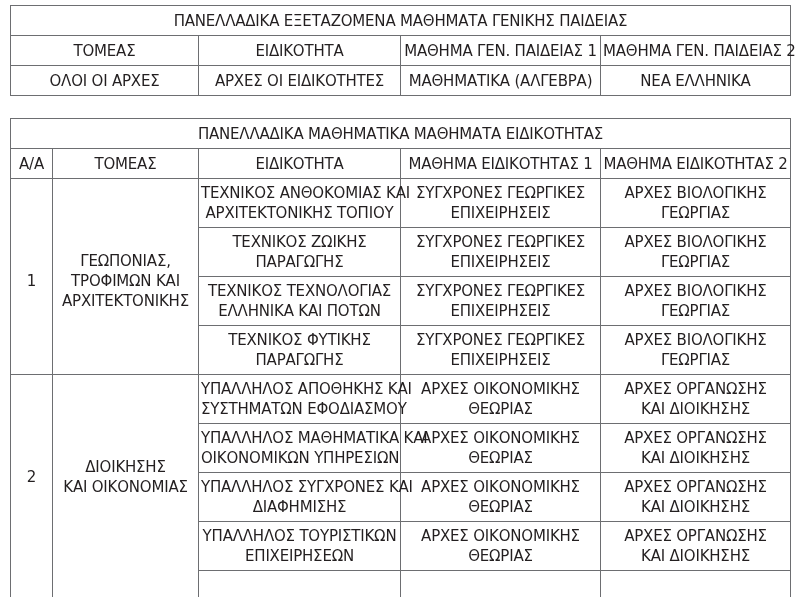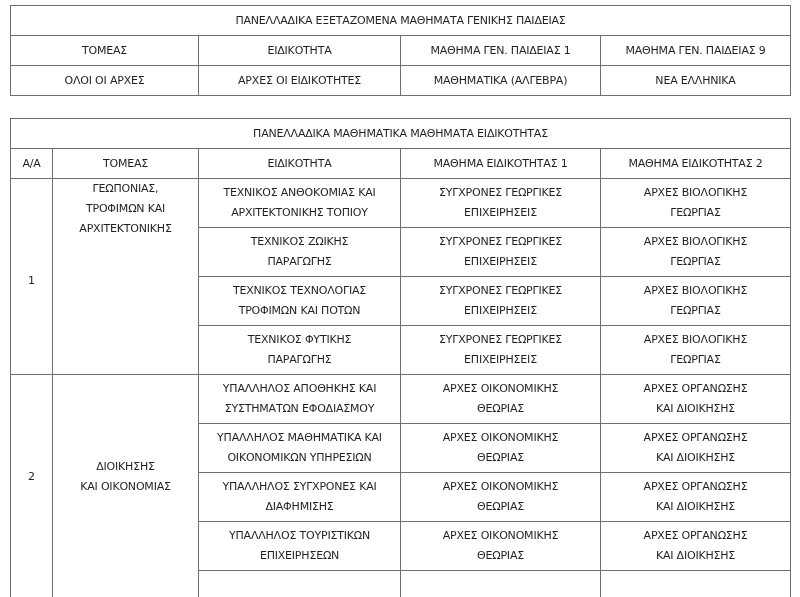--- a/index.html
+++ b/index.html
@@ -19,21 +19,21 @@
       border-collapse: collapse;
       position: absolute;
       left: 10px;
       width: 780px;
       table-layout: fixed;
     }
     td {
       border: 1.5px solid #6d6e71;
       text-align: center;
       vertical-align: middle;
-      font-size: 11px;
+      font-size: 15px;
       line-height: 20px;
       padding: 0 2px;
       letter-spacing: -0.2px;
       white-space: nowrap;
     }
     #general-table { top: 5px; }
     #general-table td { height: 29px; }
 
     #specialty-table { top: 118px; }
     #specialty-table tr.title-row td,
@@ -52,21 +52,21 @@
     <col style="width:190px">
   </colgroup>
   <tbody>
       <tr>
     <td colspan="4">ΠΑΝΕΛΛΑΔΙΚΑ ΕΞΕΤΑΖΟΜΕΝΑ ΜΑΘΗΜΑΤΑ ΓΕΝΙΚΗΣ ΠΑΙΔΕΙΑΣ</td>
   </tr>
   <tr>
     <td>ΤΟΜΕΑΣ</td>
     <td>ΕΙΔΙΚΟΤΗΤΑ</td>
     <td>ΜΑΘΗΜΑ ΓΕΝ. ΠΑΙΔΕΙΑΣ 1</td>
-    <td>ΜΑΘΗΜΑ ΓΕΝ. ΠΑΙΔΕΙΑΣ 9</td>
+    <td>ΜΑΘΗΜΑ ΓΕΝ. ΠΑΙΔΕΙΑΣ 2</td>
   </tr>
   <tr>
     <td>ΟΛΟΙ ΟΙ ΑΡΧΕΣ</td>
     <td>ΑΡΧΕΣ ΟΙ ΕΙΔΙΚΟΤΗΤΕΣ</td>
     <td>ΜΑΘΗΜΑΤΙΚΑ (ΑΛΓΕΒΡΑ)</td>
     <td>ΝΕΑ ΕΛΛΗΝΙΚΑ</td>
   </tr>
 </tbody>
   </table>
 
@@ -84,21 +84,21 @@
     </tr>
     <tr class="header-row">
       <td>Α/Α</td>
       <td>ΤΟΜΕΑΣ</td>
       <td>ΕΙΔΙΚΟΤΗΤΑ</td>
       <td>ΜΑΘΗΜΑ ΕΙΔΙΚΟΤΗΤΑΣ 1</td>
       <td>ΜΑΘΗΜΑ ΕΙΔΙΚΟΤΗΤΑΣ 2</td>
     </tr>
   <tr class="data-row">
         <td rowspan="4" style="vertical-align: top; padding-top: 92px;">1</td>
-        <td rowspan="4" style="vertical-align: top; ">
+        <td rowspan="4" style="vertical-align: top; padding-top: 72px;">
           <span class="cell-line">ΓΕΩΠΟΝΙΑΣ,</span>
           <span class="cell-line">ΤΡΟΦΙΜΩΝ ΚΑΙ</span>
           <span class="cell-line">ΑΡΧΙΤΕΚΤΟΝΙΚΗΣ</span>
         </td>
         <td>
           <span class="cell-line">ΤΕΧΝΙΚΟΣ ΑΝΘΟΚΟΜΙΑΣ ΚΑΙ</span>
           <span class="cell-line">ΑΡΧΙΤΕΚΤΟΝΙΚΗΣ ΤΟΠΙΟΥ</span>
         </td>
         <td>
           <span class="cell-line">ΣΥΓΧΡΟΝΕΣ ΓΕΩΡΓΙΚΕΣ</span>
@@ -119,21 +119,21 @@
           <span class="cell-line">ΕΠΙΧΕΙΡΗΣΕΙΣ</span>
         </td>
         <td>
           <span class="cell-line">ΑΡΧΕΣ ΒΙΟΛΟΓΙΚΗΣ</span>
           <span class="cell-line">ΓΕΩΡΓΙΑΣ</span>
         </td>
       </tr>
       <tr class="data-row">
         <td>
           <span class="cell-line">ΤΕΧΝΙΚΟΣ ΤΕΧΝΟΛΟΓΙΑΣ</span>
-          <span class="cell-line">ΤΡΟΦΙΜΩΝ ΚΑΙ ΠΟΤΩΝ</span>
+          <span class="cell-line">ΕΛΛΗΝΙΚΑ ΚΑΙ ΠΟΤΩΝ</span>
         </td>
         <td>
           <span class="cell-line">ΣΥΓΧΡΟΝΕΣ ΓΕΩΡΓΙΚΕΣ</span>
           <span class="cell-line">ΕΠΙΧΕΙΡΗΣΕΙΣ</span>
         </td>
         <td>
           <span class="cell-line">ΑΡΧΕΣ ΒΙΟΛΟΓΙΚΗΣ</span>
           <span class="cell-line">ΓΕΩΡΓΙΑΣ</span>
         </td>
       </tr>

